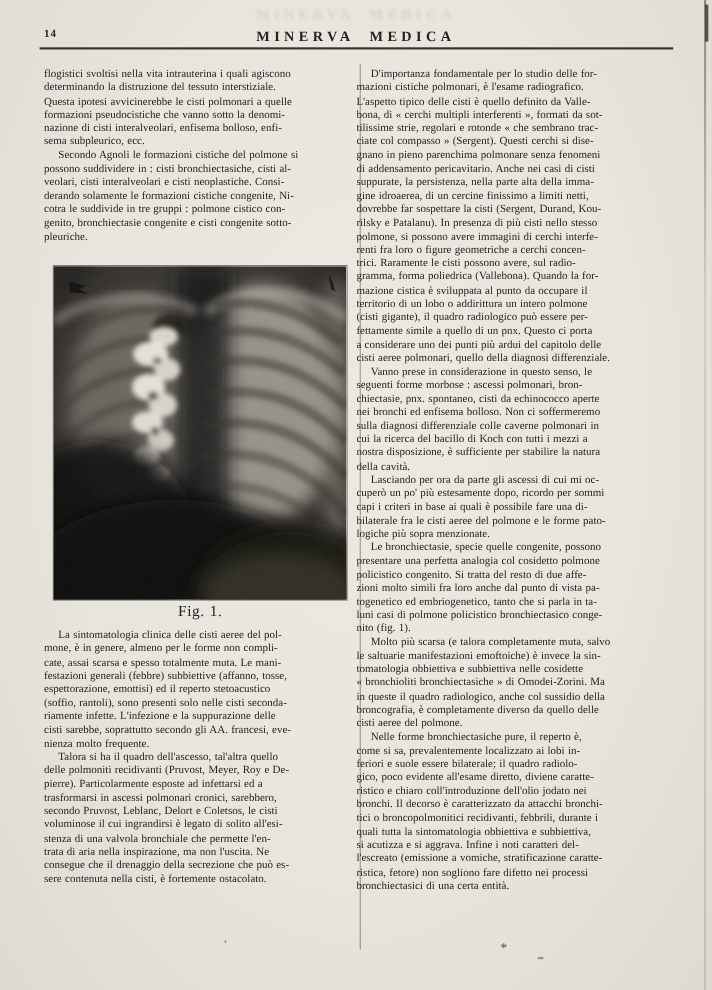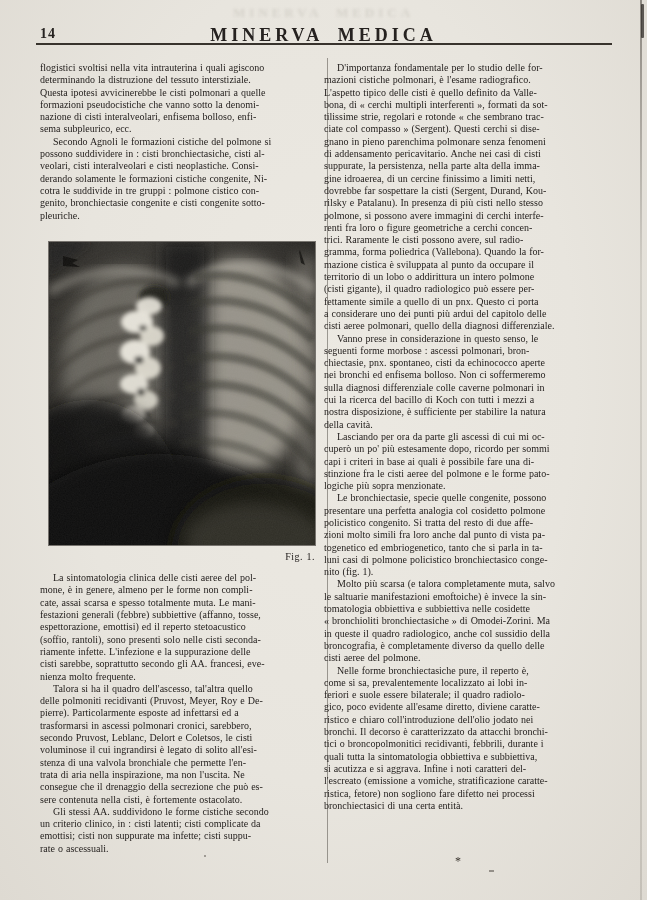--- a/index.html
+++ b/index.html
@@ -9,46 +9,46 @@
     font-family:"Liberation Serif","DejaVu Serif",serif;
     color:#262220;
   }
   .ghost-title {
     position:absolute; top:5px; left:0; right:0; text-align:center;
     font-size:13px; font-weight:bold; letter-spacing:4px; word-spacing:7px;
     color:rgba(120,112,100,0.16); filter:blur(1.6px);
   }
   .header-pagenum {
     position:absolute; left:40px; top:26px;
-    font-size:14px; font-weight:bold; letter-spacing:1px;
+    font-size:10px; font-weight:bold; letter-spacing:1px;
   }
   .header-title {
     position:absolute; left:0; right:0; top:25px; text-align:center;
-    font-size:18px; font-weight:bold; letter-spacing:4px; word-spacing:7px;
+    font-size:13px; font-weight:bold; letter-spacing:4px; word-spacing:7px;
   }
   .header-rule {
     position:absolute; left:36px; right:35px; top:43px; height:2px;
     background:#38332d;
   }
   .col {
     position:absolute; top:62px; width:285px; overflow:hidden;
     font-size:10px; line-height:12.3px; word-spacing:0.5px;
   }
   .col.left  { left:40px;font-family:Liberation Serif, serif;  }
   .col.right { left:324px; }
   .para { margin:0; white-space:pre; text-indent:13px; }
   .para.noindent { text-indent:0; }
   .col-divider {
     position:absolute; left:327px; top:58px; width:1px; height:805px;
     background:rgba(55,50,44,0.45);
   }
   figure.xray { margin:20px 0 0 9px; width:266px; }
   figure.xray svg { display:block; box-shadow:0 0 0 1px rgba(25,22,18,0.55); }
   .xray-caption {
-    text-align:right; font-size:10px; letter-spacing:0.5px;
+    text-align:center; font-size:14px; letter-spacing:0.5px;
     margin-top:6px; margin-bottom:9px;
   }
   .para.after-fig { margin-top:4px; }
   .footnote-asterisk {
     position:absolute; left:455px; top:854px; font-size:12px; color:#3a352f;
   }
   .edge-line {
     position:absolute; right:5px; top:0; width:2px; height:900px;
     background:linear-gradient(to bottom, rgba(70,65,58,0.55), rgba(120,115,105,0.18) 30%, rgba(120,115,105,0.25));
   }
@@ -173,24 +173,20 @@
     <p class="para">Talora si ha il quadro dell'ascesso, tal'altra quello
 delle polmoniti recidivanti (Pruvost, Meyer, Roy e De-
 pierre). Particolarmente esposte ad infettarsi ed a
 trasformarsi in ascessi polmonari cronici, sarebbero,
 secondo Pruvost, Leblanc, Delort e Coletsos, le cisti
 voluminose il cui ingrandirsi è legato di solito all'esi-
 stenza di una valvola bronchiale che permette l'en-
 trata di aria nella inspirazione, ma non l'uscita. Ne
 consegue che il drenaggio della secrezione che può es-
 sere contenuta nella cisti, è fortemente ostacolato.</p>
-    <p class="para">Gli stessi AA. suddividono le forme cistiche secondo
-un criterio clinico, in : cisti latenti; cisti complicate da
-emottisi; cisti non suppurate ma infette; cisti suppu-
-rate o ascessuali.</p>
   </div>
 
   <div class="col right">
     <p class="para">D'importanza fondamentale per lo studio delle for-
 mazioni cistiche polmonari, è l'esame radiografico.
 L'aspetto tipico delle cisti è quello definito da Valle-
 bona, di « cerchi multipli interferenti », formati da sot-
 tilissime strie, regolari e rotonde « che sembrano trac-
 ciate col compasso » (Sergent). Questi cerchi si dise-
 gnano in pieno parenchima polmonare senza fenomeni
@@ -213,21 +209,21 @@
 seguenti forme morbose : ascessi polmonari, bron-
 chiectasie, pnx. spontaneo, cisti da echinococco aperte
 nei bronchi ed enfisema bolloso. Non ci soffermeremo
 sulla diagnosi differenziale colle caverne polmonari in
 cui la ricerca del bacillo di Koch con tutti i mezzi a
 nostra disposizione, è sufficiente per stabilire la natura
 della cavità.</p>
     <p class="para">Lasciando per ora da parte gli ascessi di cui mi oc-
 cuperò un po' più estesamente dopo, ricordo per sommi
 capi i criteri in base ai quali è possibile fare una di-
-stinzione fra le cisti aeree del polmone e le forme pato-
+bilaterale fra le cisti aeree del polmone e le forme pato-
 logiche più sopra menzionate.</p>
     <p class="para">Le bronchiectasie, specie quelle congenite, possono
 presentare una perfetta analogia col cosidetto polmone
 policistico congenito. Si tratta del resto di due affe-
 zioni molto simili fra loro anche dal punto di vista pa-
 togenetico ed embriogenetico, tanto che si parla in ta-
 luni casi di polmone policistico bronchiectasico conge-
 nito (fig. 1).</p>
     <p class="para">Molto più scarsa (e talora completamente muta, salvo
 le saltuarie manifestazioni emoftoiche) è invece la sin-

